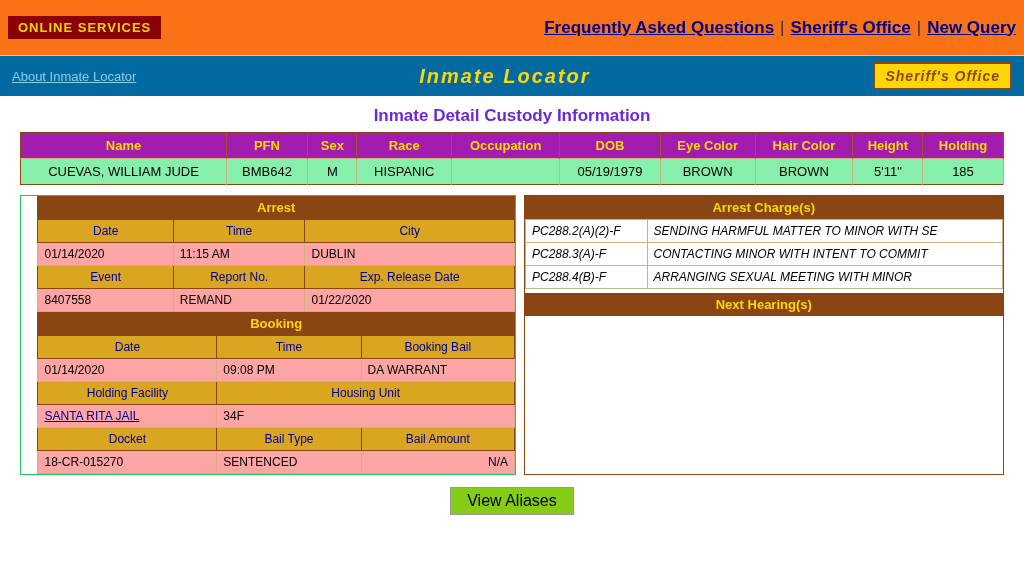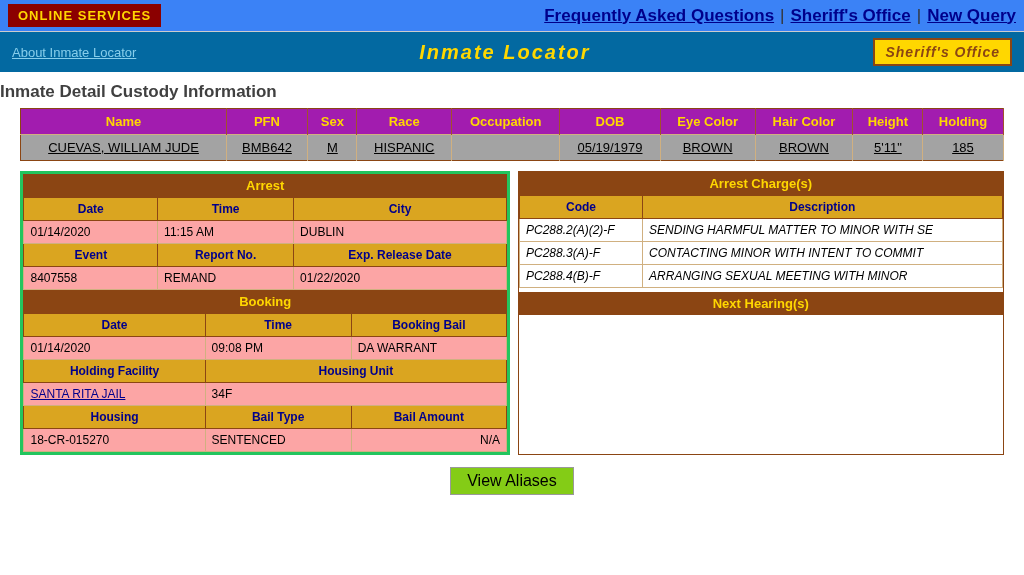--- a/index.html
+++ b/index.html
@@ -9,23 +9,23 @@
       background: #fff;
       width: 1024px;
       min-height: 575px;
     }
 
     
     #top-nav {
       display: flex;
       justify-content: space-between;
       align-items: center;
-      background: #3b82f6;
+      background: #f97316;
       border-bottom: 1px solid #ccc;
-      padding: 4px 8px;
+      padding: 16px 8px;
     }
     #online-services-label {
       background: #8B0000;
       color: #FFD700;
       font-weight: bold;
       font-size: 13px;
       padding: 4px 10px;
       letter-spacing: 1px;
     }
     #top-links {
@@ -71,24 +71,25 @@
       font-weight: bold;
       font-size: 14px;
       font-style: italic;
       padding: 4px 10px;
       letter-spacing: 1px;
       border: 2px solid #8B4513;
     }
 
     
     #page-title {
+      text-align: center;
       font-size: 17px;
       font-weight: bold;
       padding: 10px 0 6px 0;
-      color: #404040;
+      color: #6d28d9;
     }
 
     
     #inmate-info-table {
       width: 96%;
       margin: 0 auto 10px auto;
       border-collapse: collapse;
       border: 1px solid #8B4513;
     }
     #inmate-info-table thead tr {
@@ -96,43 +97,43 @@
       color: #FFD700;
       font-weight: bold;
     }
     #inmate-info-table thead th {
       padding: 5px 8px;
       text-align: center;
       font-size: 13px;
       border-right: 1px solid #a0522d;
     }
     #inmate-info-table tbody tr {
-      background: #a3a3a3;
-      text-decoration: underline;
+      background: #86efac;
     }
     #inmate-info-table tbody td {
       padding: 5px 8px;
       text-align: center;
       font-size: 13px;
       border-right: 1px solid #d0b080;
       border-top: 1px solid #d0b080;
     }
 
     
     #main-content {
       width: 96%;
       margin: 0 auto;
       display: flex;
       gap: 8px;
     }
 
     
     #left-panel {
       flex: 1;
-      border: 3px solid #22c55e;
+      border: 1px solid #22c55e;
+      padding-left: 16px;
     }
 
     
     #right-panel {
       flex: 1;
       border: 1px solid #8B4513;
     }
 
     .section-header {
       background: #8B4513;
@@ -143,21 +144,21 @@
       font-size: 13px;
     }
 
     .sub-table {
       width: 100%;
       border-collapse: collapse;
     }
     .sub-table th {
       background: #DAA520;
       color: #00008B;
-      font-weight: bold;
+      font-weight: normal;
       text-align: center;
       padding: 4px 6px;
       border: 1px solid #8B4513;
       font-size: 12px;
       margin-left: 36px;
     }
     .sub-table td {
       background: #fca5a5;
       padding: 4px 6px;
       border: 1px solid #d0b080;
@@ -309,41 +310,37 @@
       </tr>
       <tr class="label-row">
         <th colspan="1">Holding Facility</th>
         <th colspan="2">Housing Unit</th>
       </tr>
       <tr>
         <td colspan="1" class="link-cell"><a class="facility-link">SANTA RITA JAIL</a></td>
         <td colspan="2">34F</td>
       </tr>
       <tr class="label-row">
-        <th>Housing</th>
+        <th>Docket</th>
         <th>Bail Type</th>
         <th>Bail Amount</th>
       </tr>
       <tr>
         <td>18-CR-015270</td>
         <td>SENTENCED</td>
         <td class="bail-amount-right">N/A</td>
       </tr>
     </tbody>
       </table>
   </div>
 
   <div id="right-panel">
     <div class="section-header">Arrest Charge(s)</div>
     <table class="charges-table">
       <tbody>
-          <tr>
-        <th>Code</th>
-        <th>Description</th>
-      </tr>
       <tr>
         <td>PC288.2(A)(2)-F</td>
         <td>SENDING HARMFUL MATTER TO MINOR WITH SE</td>
       </tr>
       <tr>
         <td>PC288.3(A)-F</td>
         <td>CONTACTING MINOR WITH INTENT TO COMMIT</td>
       </tr>
       <tr>
         <td>PC288.4(B)-F</td>

